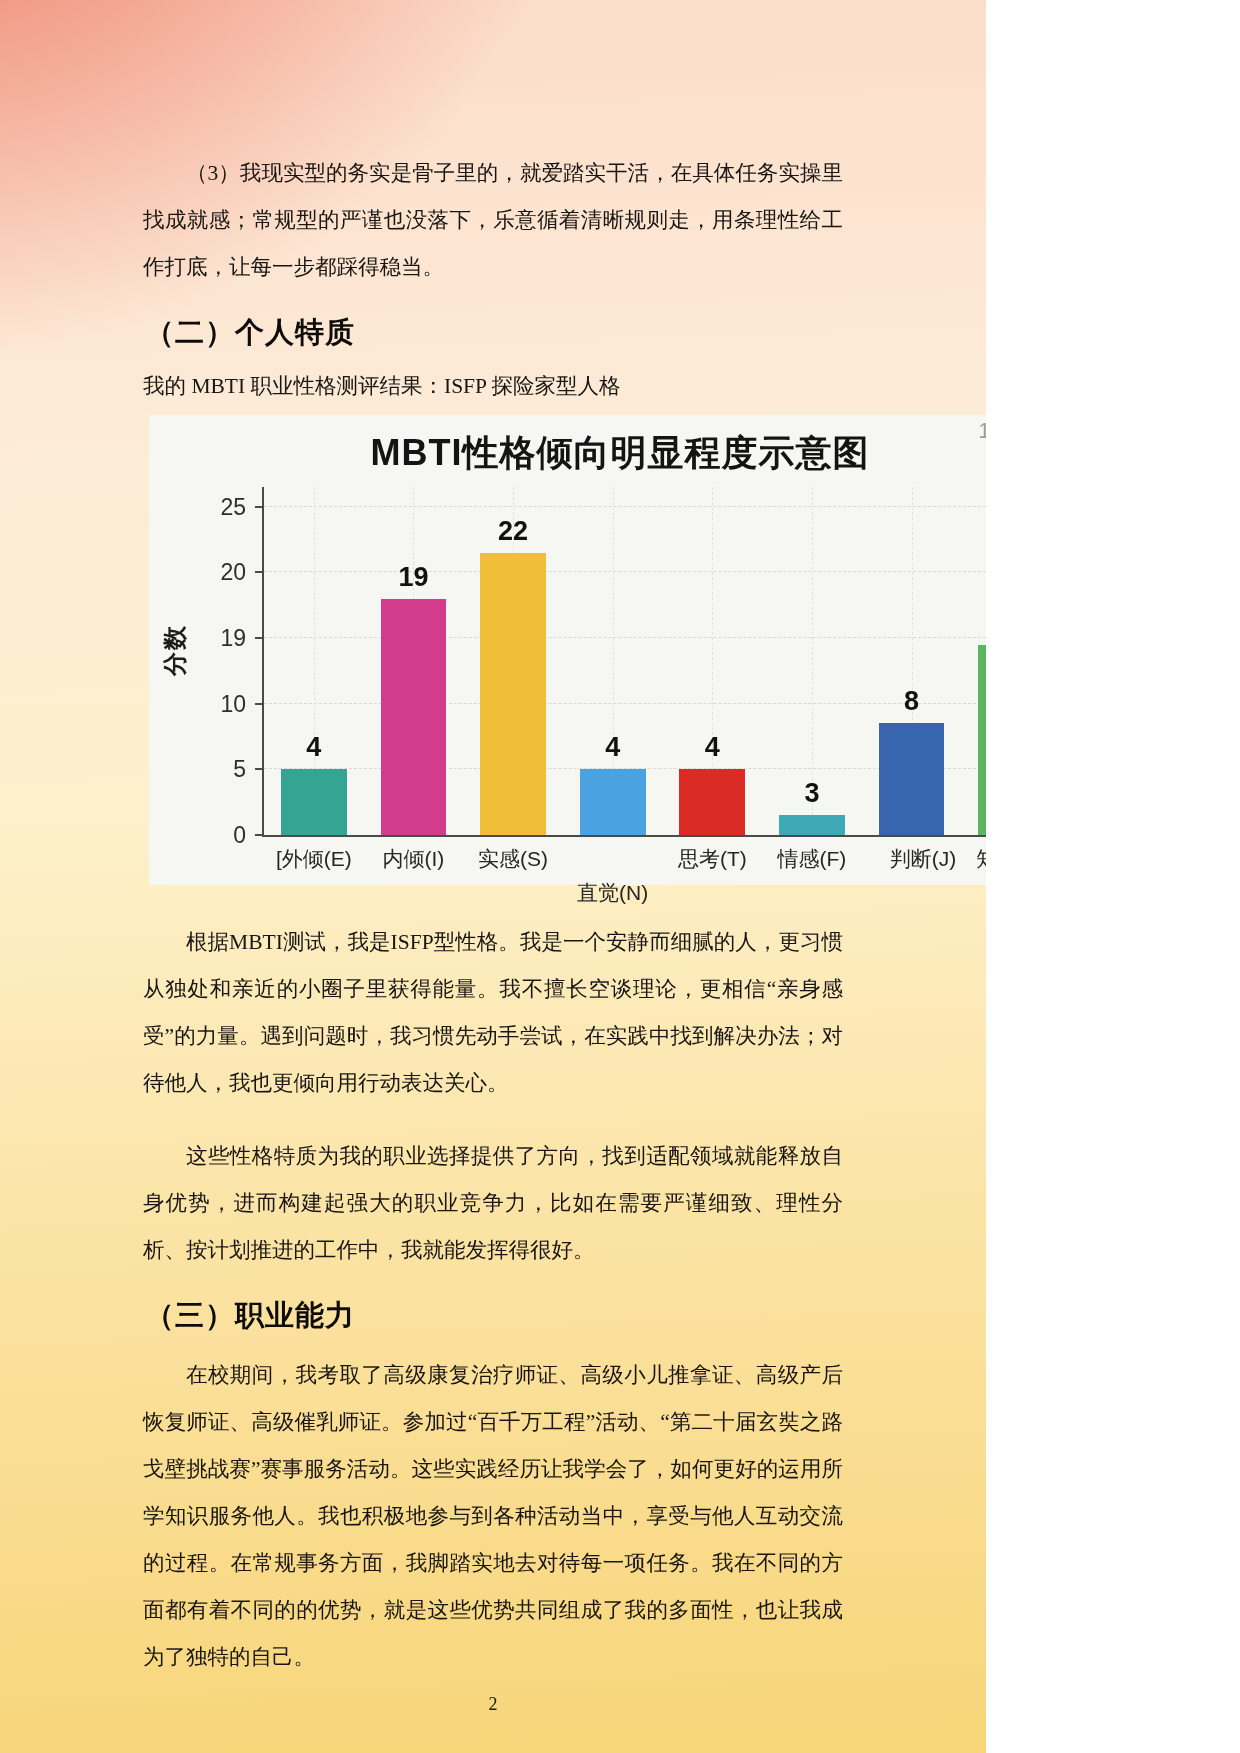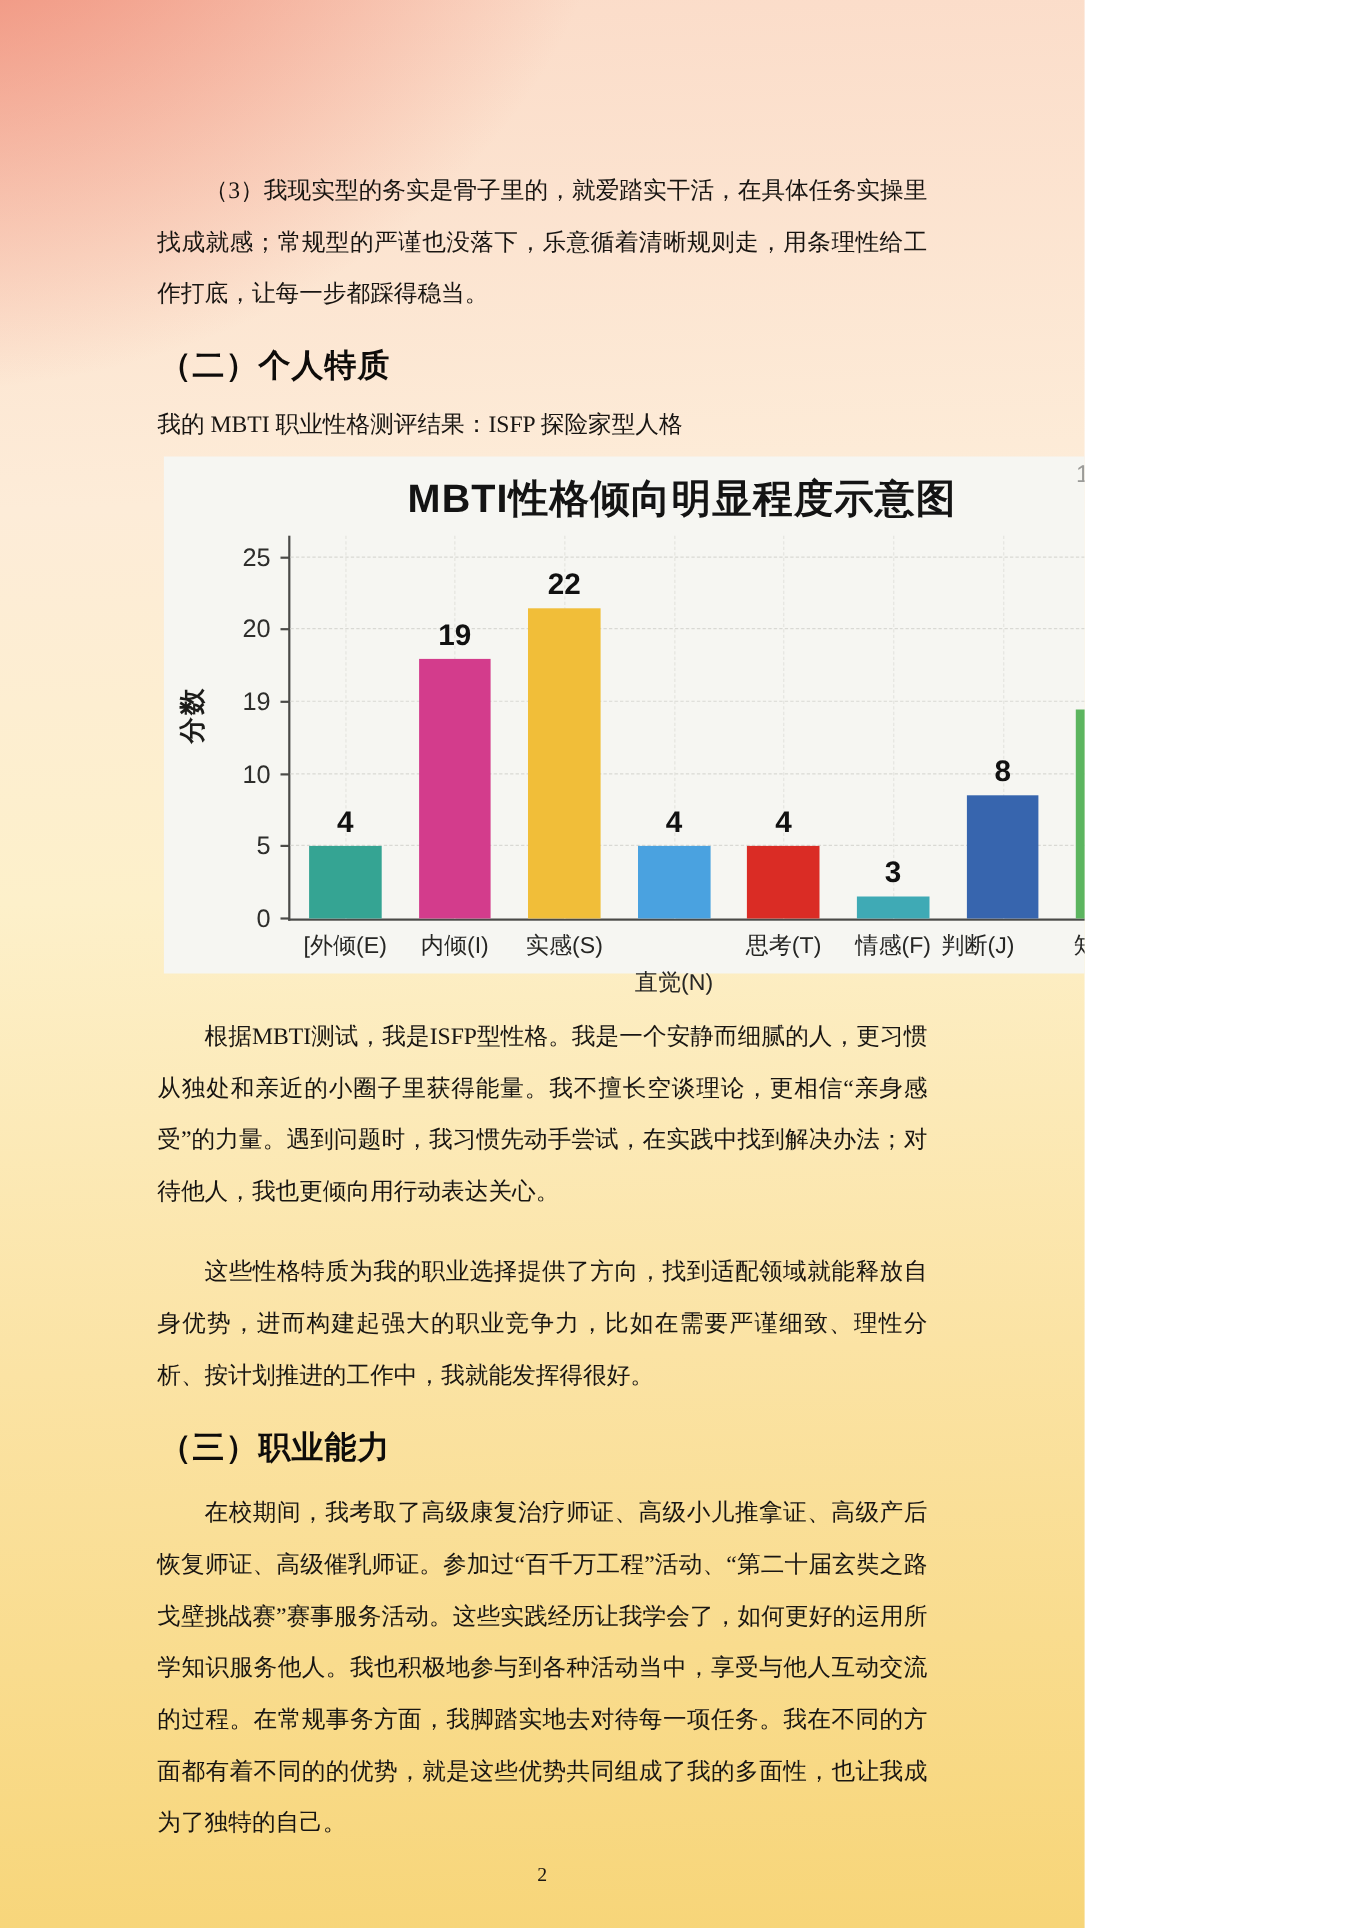--- a/index.html
+++ b/index.html
@@ -170,21 +170,21 @@
           <div class="bar" style="left: 415.436px; width: 65.7525px; height: 65.6604px; background: rgb(218, 44, 37);"></div>
           <div class="bar-value" style="left: 448.312px; bottom: 71.6604px;">4</div>
           <div class="xtick-label" style="left: 448.312px; top: 358px;">思考(T)</div>
           <div class="vgrid" style="left: 547.938px;"></div>
           <div class="bar" style="left: 515.061px; width: 65.7525px; height: 19.6981px; background: rgb(63, 170, 181);"></div>
           <div class="bar-value" style="left: 547.938px; bottom: 25.6981px;">3</div>
           <div class="xtick-label" style="left: 547.938px; top: 358px;">情感(F)</div>
           <div class="vgrid" style="left: 647.562px;"></div>
           <div class="bar" style="left: 614.686px; width: 65.7525px; height: 111.623px; background: rgb(55, 101, 174);"></div>
           <div class="bar-value" style="left: 647.562px; bottom: 117.623px;">8</div>
-          <div class="xtick-label" style="left: 625px; top: 358px;">判断(J)</div>
+          <div class="xtick-label" style="left: 659px; top: 358px;">判断(J)</div>
           <div class="vgrid" style="left: 747.188px;"></div>
           <div class="bar" style="left: 714.311px; width: 65.7525px; height: 190.415px; background: rgb(92, 181, 95);"></div>
           <div class="bar-value" style="left: 747.188px; bottom: 196.415px; margin-top: 31px;">14</div>
           <div class="xtick-label" style="left: 747.188px; top: 358px;">知觉(P)</div>
         </div>
     </div>
 
     <p class="para">根据MBTI测试，我是ISFP型性格。我是一个安静而细腻的人，更习惯从独处和亲近的小圈子里获得能量。我不擅长空谈理论，更相信“亲身感受”的力量。遇到问题时，我习惯先动手尝试，在实践中找到解决办法；对待他人，我也更倾向用行动表达关心。</p>
 
     <p class="para">这些性格特质为我的职业选择提供了方向，找到适配领域就能释放自身优势，进而构建起强大的职业竞争力，比如在需要严谨细致、理性分析、按计划推进的工作中，我就能发挥得很好。</p>

